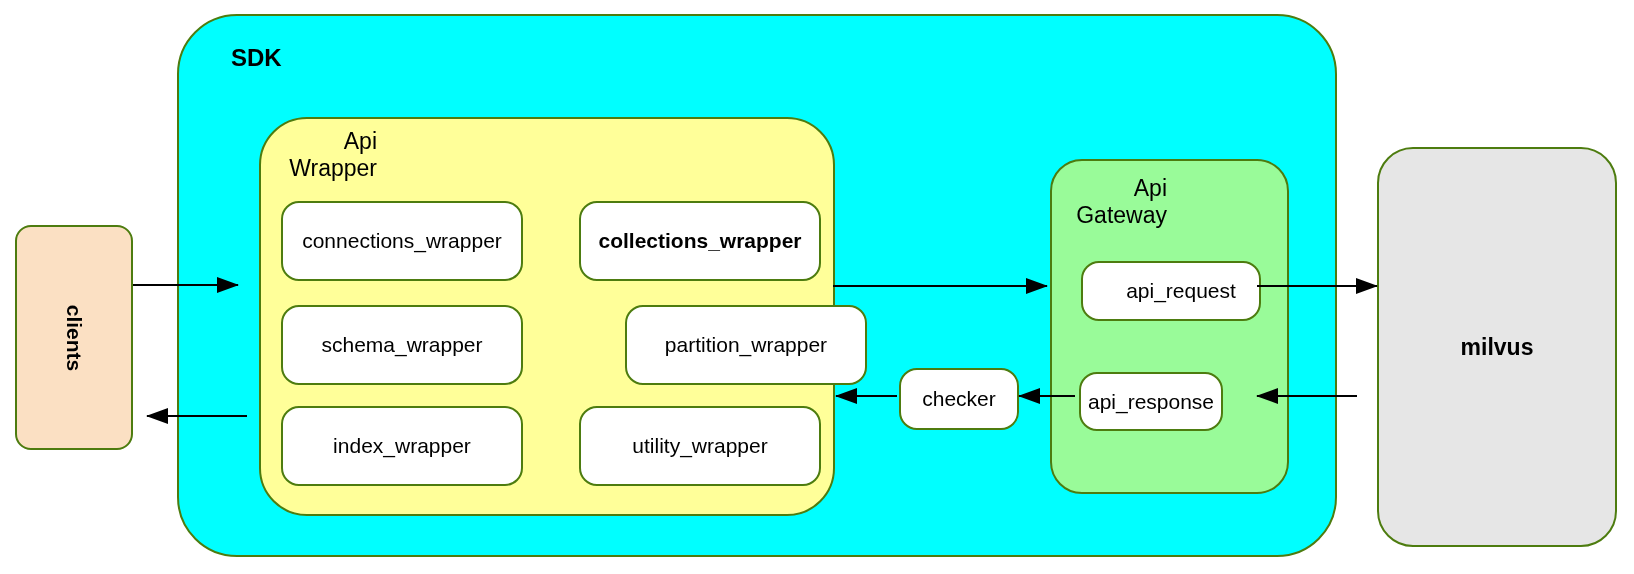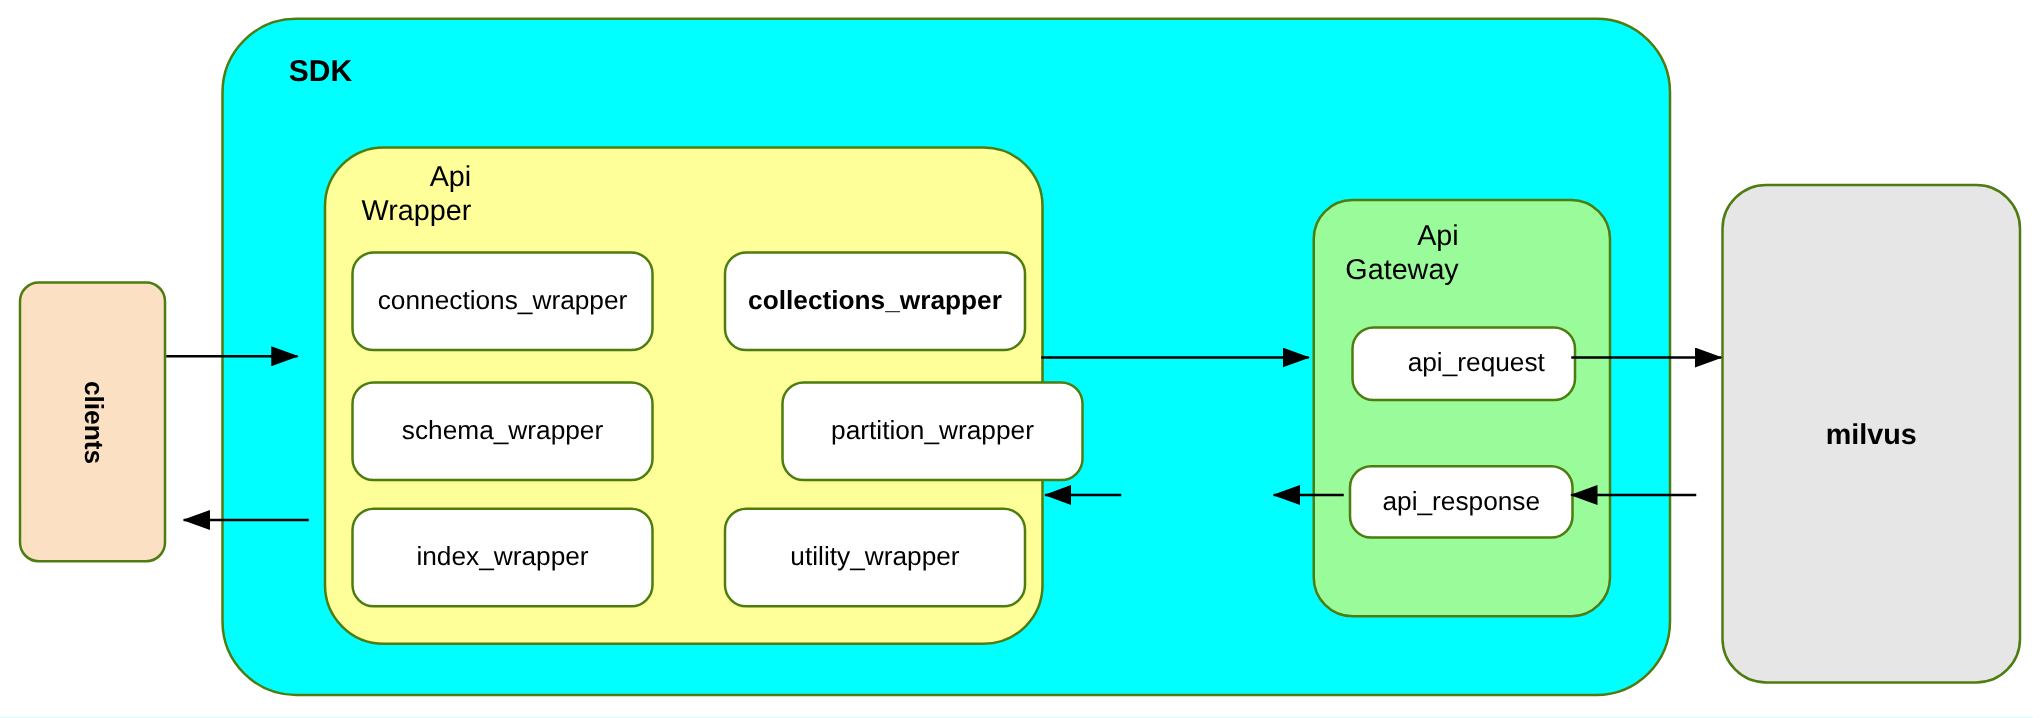--- a/index.html
+++ b/index.html
@@ -48,21 +48,21 @@
     font-size: 21px; white-space: nowrap;
   }
   .module { width: 242px; height: 80px; }
   .pos-0 { left: 20px;  top: 82px; }
   .pos-1 { left: 318px; top: 82px; font-weight: bold; }
   .pos-2 { left: 20px;  top: 186px; }
   .pos-3 { left: 318px; top: 186px; margin-left: 46px; }
   .pos-4 { left: 20px;  top: 287px; }
   .pos-5 { left: 318px; top: 287px; text-align: center; }
   .api-request  { left: 29px; top: 100px; width: 180px; height: 60px; padding-left: 20px; }
-  .api-response { left: 27px; top: 211px; width: 180px; height: 59px; }
+  .api-response { left: 27px; top: 211px; width: 144px; height: 59px; }
   .checker { left: 720px; top: 352px; width: 120px; height: 62px; }
   
   .clients {
     left: 15px; top: 225px; width: 118px; height: 225px;
     background: #FBE0C3; border-radius: 16px;
   }
   .clients-label {
     position: absolute; left: 50%; top: 50%;
     transform: translate(-50%, -50%) rotate(90deg);
     font-size: 21px; font-weight: bold; white-space: nowrap;
@@ -98,20 +98,21 @@
         <span style="display:block">Wrapper</span>
       </div>
       <div class="node leaf module pos-0">connections_wrapper</div>
       <div class="node leaf module pos-1">collections_wrapper</div>
       <div class="node leaf module pos-2">schema_wrapper</div>
       <div class="node leaf module pos-3">partition_wrapper</div>
       <div class="node leaf module pos-4">index_wrapper</div>
       <div class="node leaf module pos-5">utility_wrapper</div>
     </div>
 
+    <div class="node leaf checker">checker</div>
 
     <div class="node gateway">
       <div class="two-line-label">
         <span style="display:block">Api</span>
         <span style="display:block">Gateway</span>
       </div>
       <div class="node leaf api-request">api_request</div>
       <div class="node leaf api-response">api_response</div>
     </div>
   </div>

